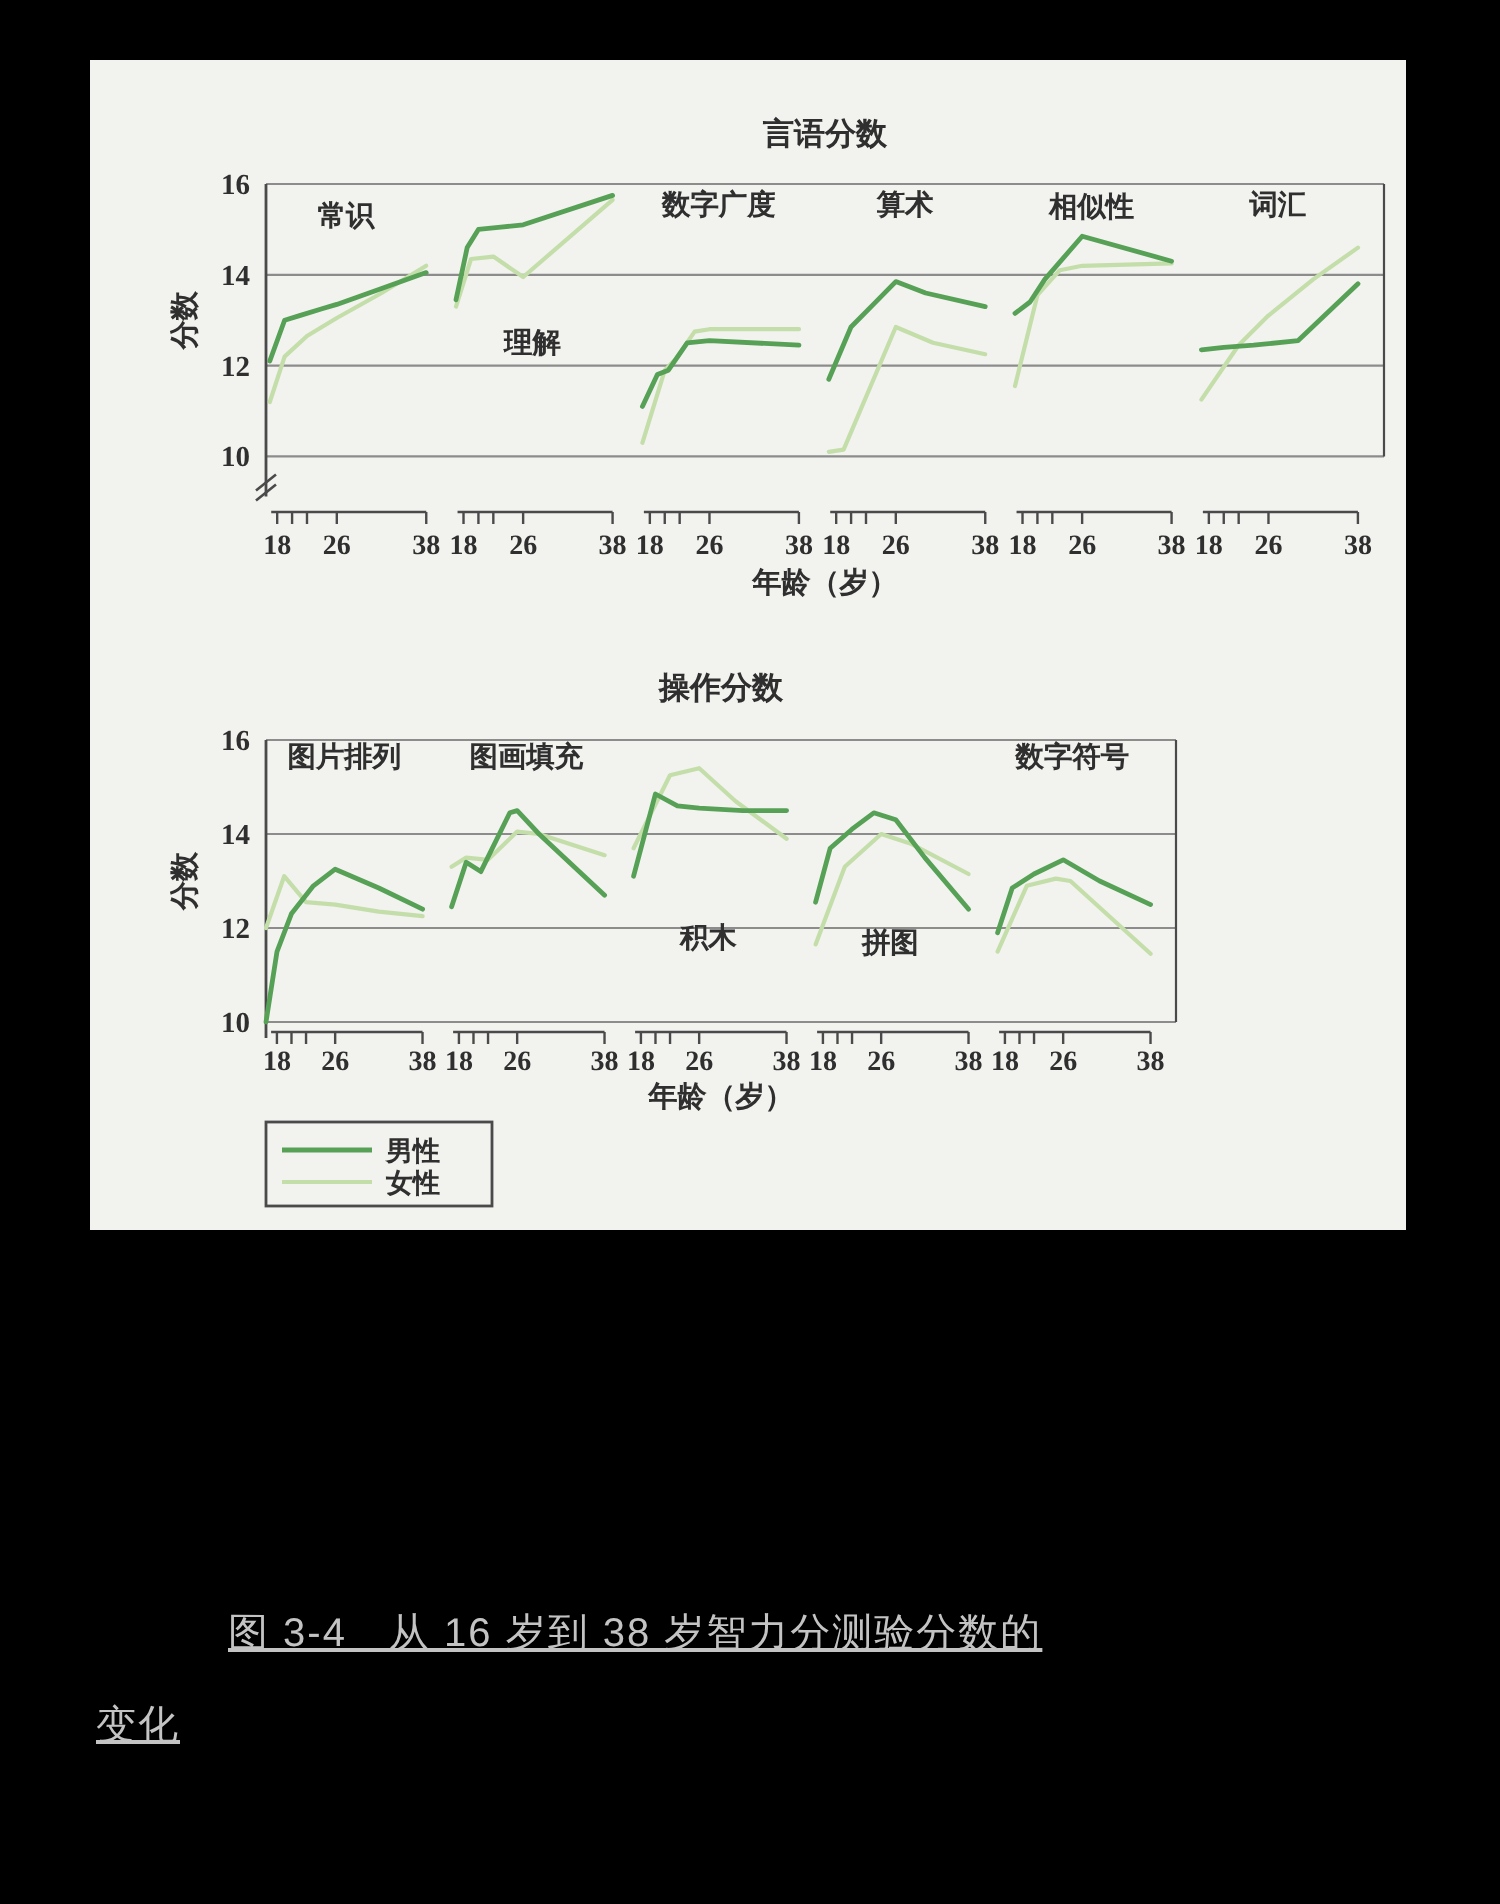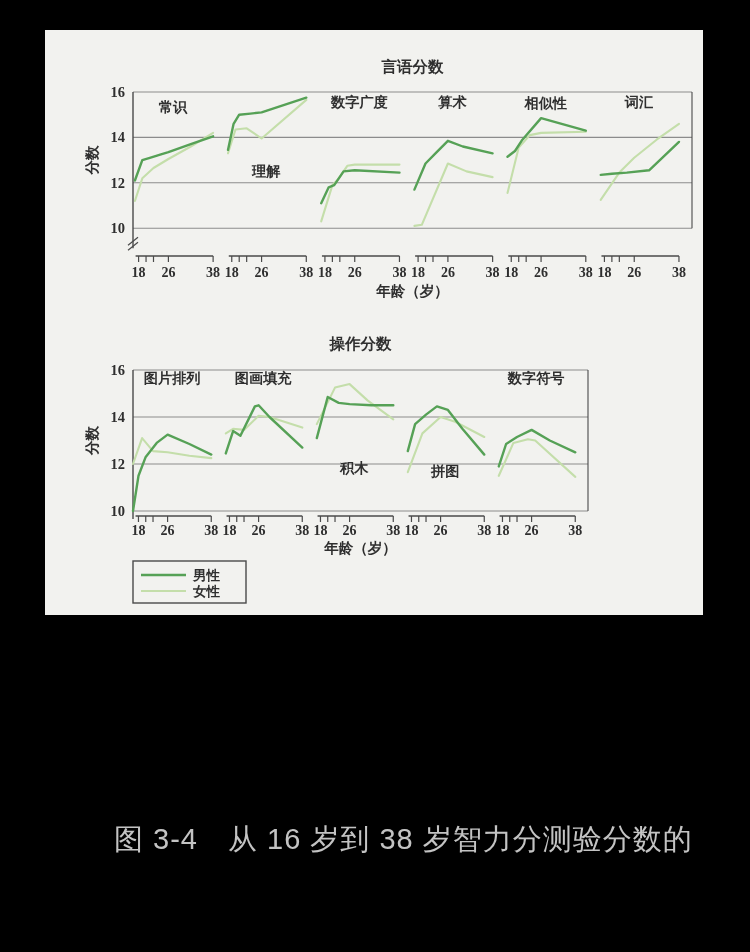--- a/index.html
+++ b/index.html
@@ -1,23 +1,23 @@
 <!DOCTYPE html>
 <html><head>
 <meta charset="utf-8">
 <style>
   html,body{margin:0;padding:0;background:#000;}
   .page{position:relative;width:750px;height:952px;background:#020202;overflow:hidden;
         font-family:"Liberation Sans","DejaVu Sans",sans-serif;}
   .figure{position:absolute;left:45px;top:30px;width:658px;height:585px;
           background:#f2f2ef;}
   .figure svg{display:block;filter:blur(0.3px);}
-  .caption{position:absolute;left:48px;top:816px;width:668px;
-           color:#c3c3c3;font-size:29px;line-height:46px;letter-spacing:1px;
-           filter:blur(0.25px);}
+  .caption{position:absolute;left:48px;top:794px;width:668px;
+           color:#c3c3c3;font-size:20px;line-height:46px;letter-spacing:1px;
+           filter:blur(0.25px);text-decoration:underline;}
   .caption .l1{display:block;text-indent:66px;}
   .caption .l2{display:block;}
 </style>
 </head>
 <body>
 
 <div class="page" style="background: rgb(0, 0, 0);">
   <div class="figure" style="background: rgb(242, 242, 239);">
     <svg id="charts" width="658" height="585" viewBox="0 0 658 585">
         <line x1="88" y1="62" x2="647" y2="62" stroke="#8c8c8c" stroke-width="1.1"></line>
@@ -182,14 +182,15 @@
         <polyline points="453.8,436.4 461.1,414.0 472.0,407.0 486.6,399.9 504.8,410.5 530.3,422.3" fill="none" stroke="#56a156" stroke-width="2.4" stroke-linejoin="round" stroke-linecap="round"></polyline>
         <rect x="88" y="531" width="113" height="42" fill="none" stroke="#4a4a4a" stroke-width="1.4"></rect>
         <line x1="96" y1="545" x2="141" y2="545" stroke="#56a156" stroke-width="2.4"></line>
         <text x="148" y="550" text-anchor="start" font-size="13.5" fill="#2f2f2f" font-family="&quot;Liberation Serif&quot;,&quot;DejaVu Serif&quot;,serif" font-weight="600">男性</text>
         <line x1="96" y1="561" x2="141" y2="561" stroke="#c4deaa" stroke-width="2.1"></line>
         <text x="148" y="566" text-anchor="start" font-size="13.5" fill="#2f2f2f" font-family="&quot;Liberation Serif&quot;,&quot;DejaVu Serif&quot;,serif" font-weight="600">女性</text>
       </svg>
   </div>
   <div class="caption" style="color: rgb(195, 195, 195);">
     <span class="l1">图 3-4　从 16 岁到 38 岁智力分测验分数的</span>
+    <span class="l2">变化</span>
   </div>
 </div>
 
 </body></html>

